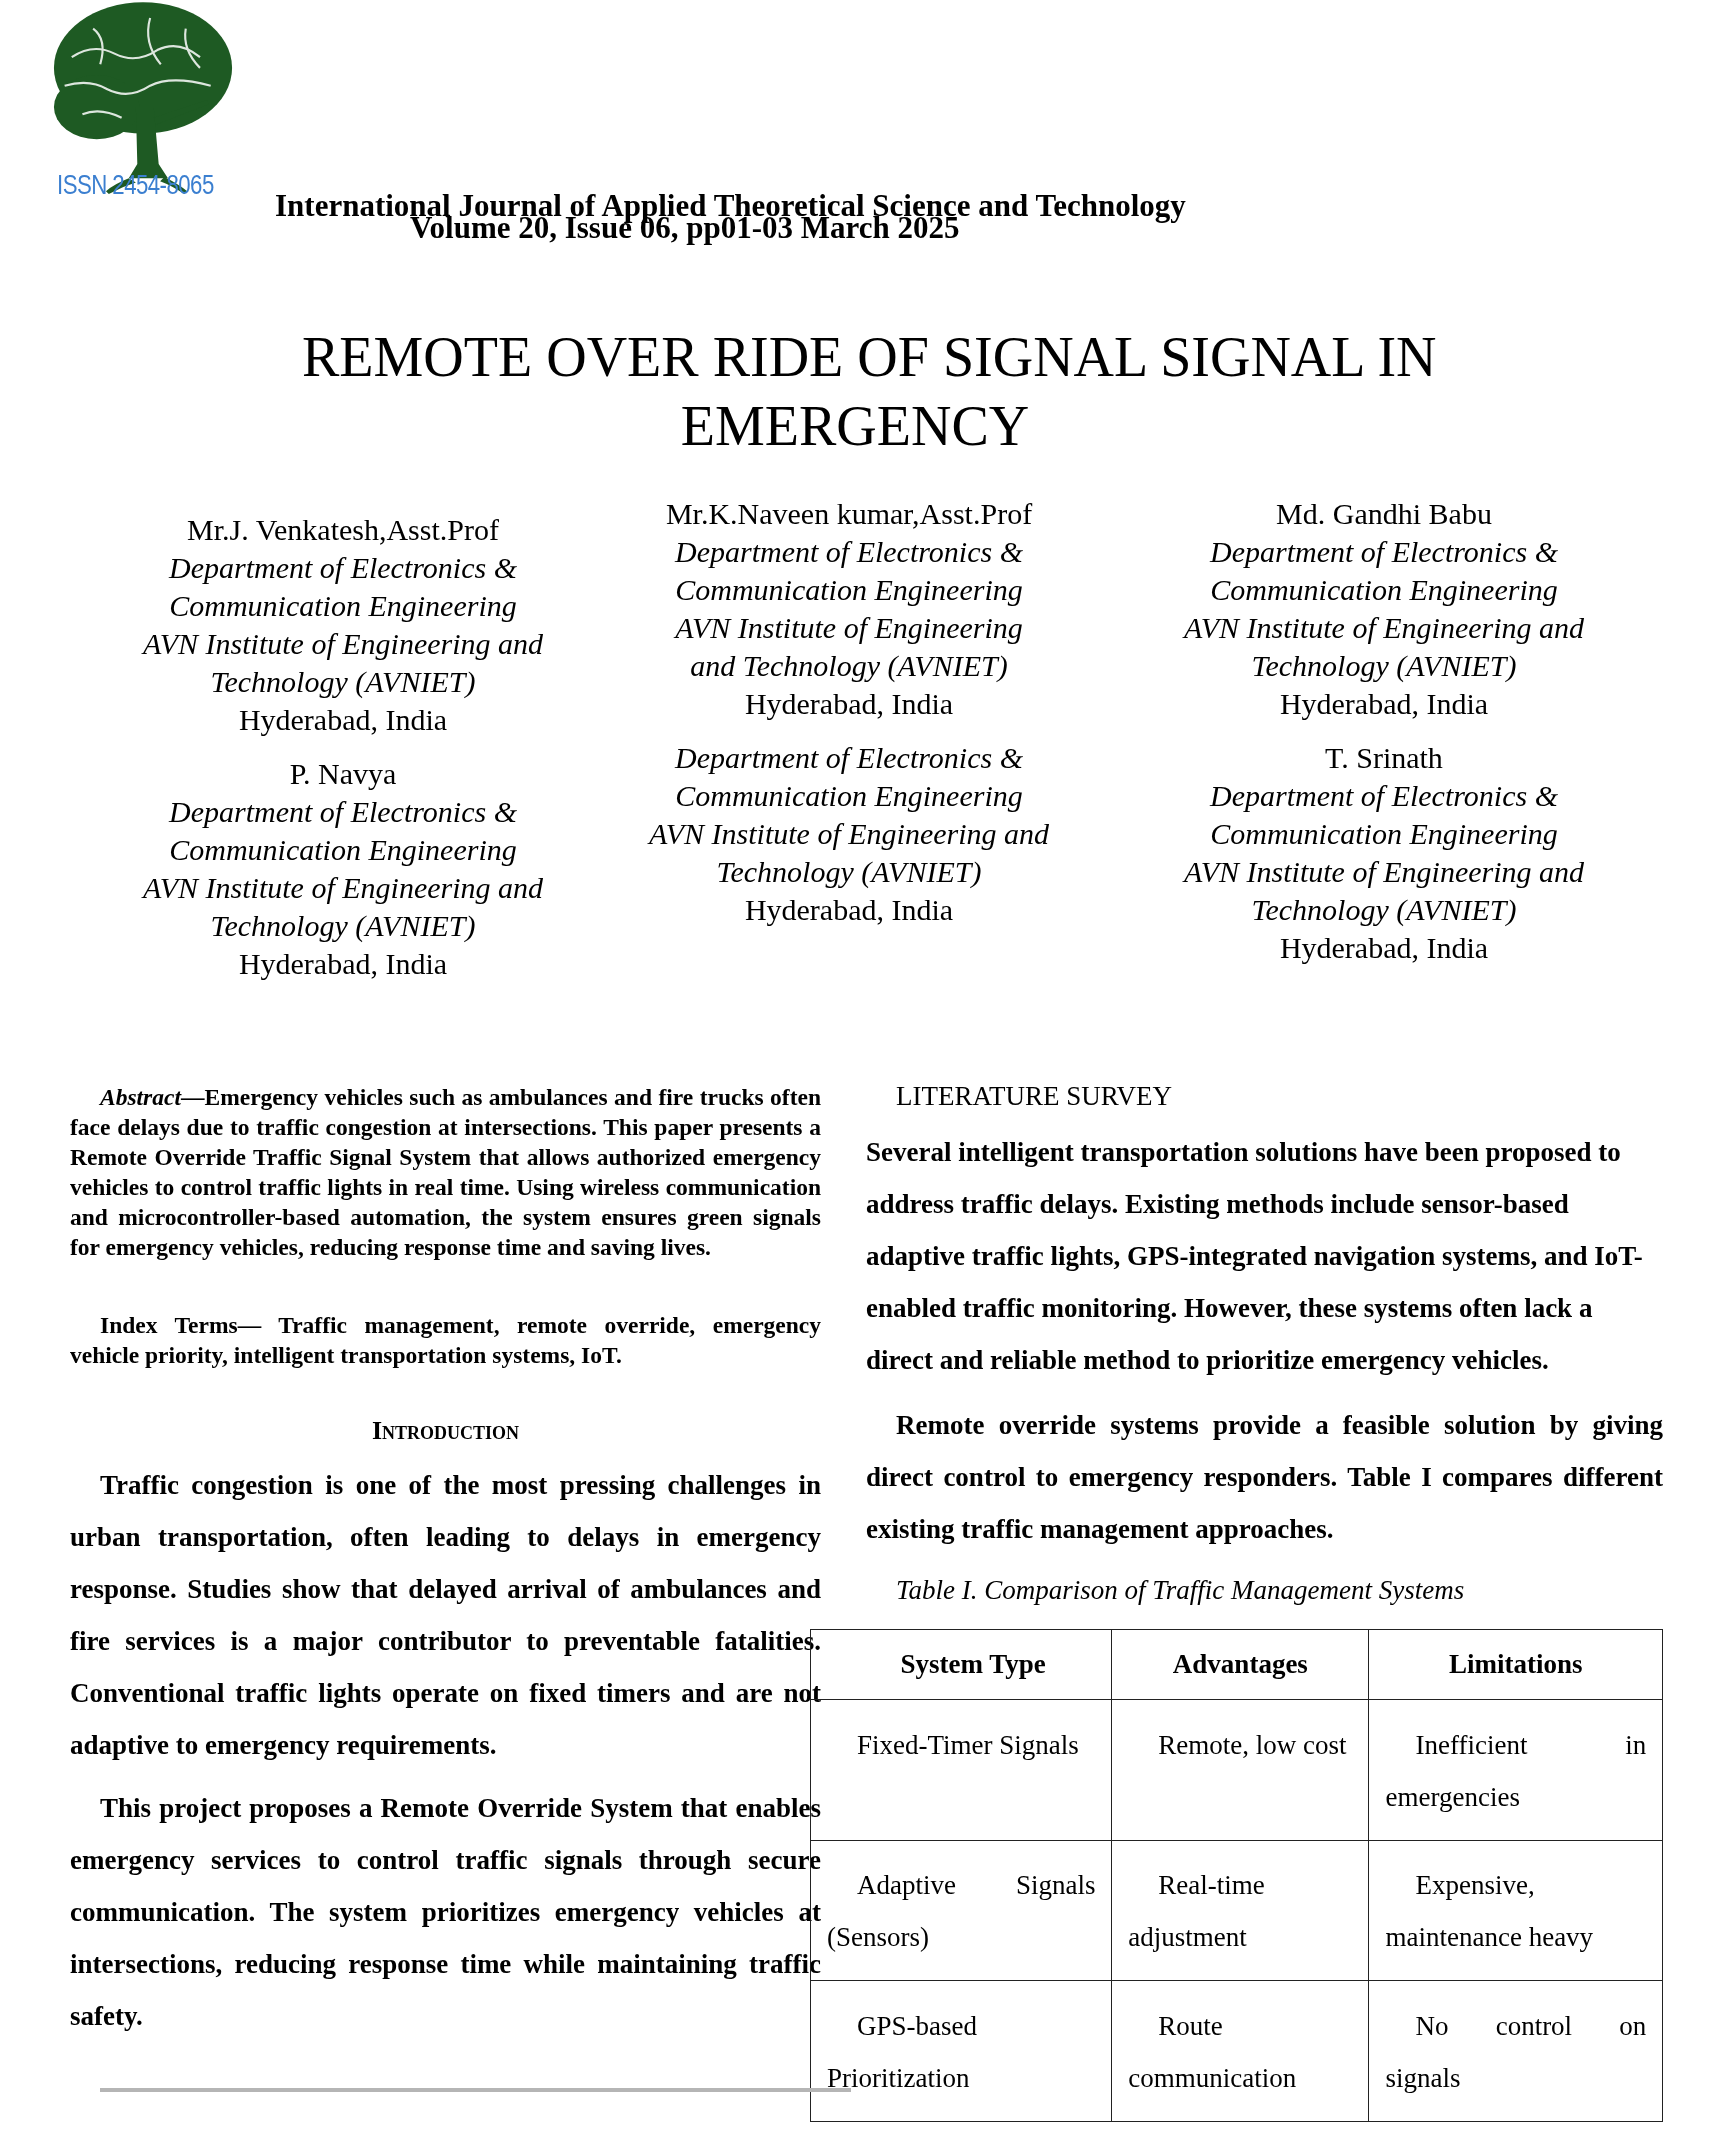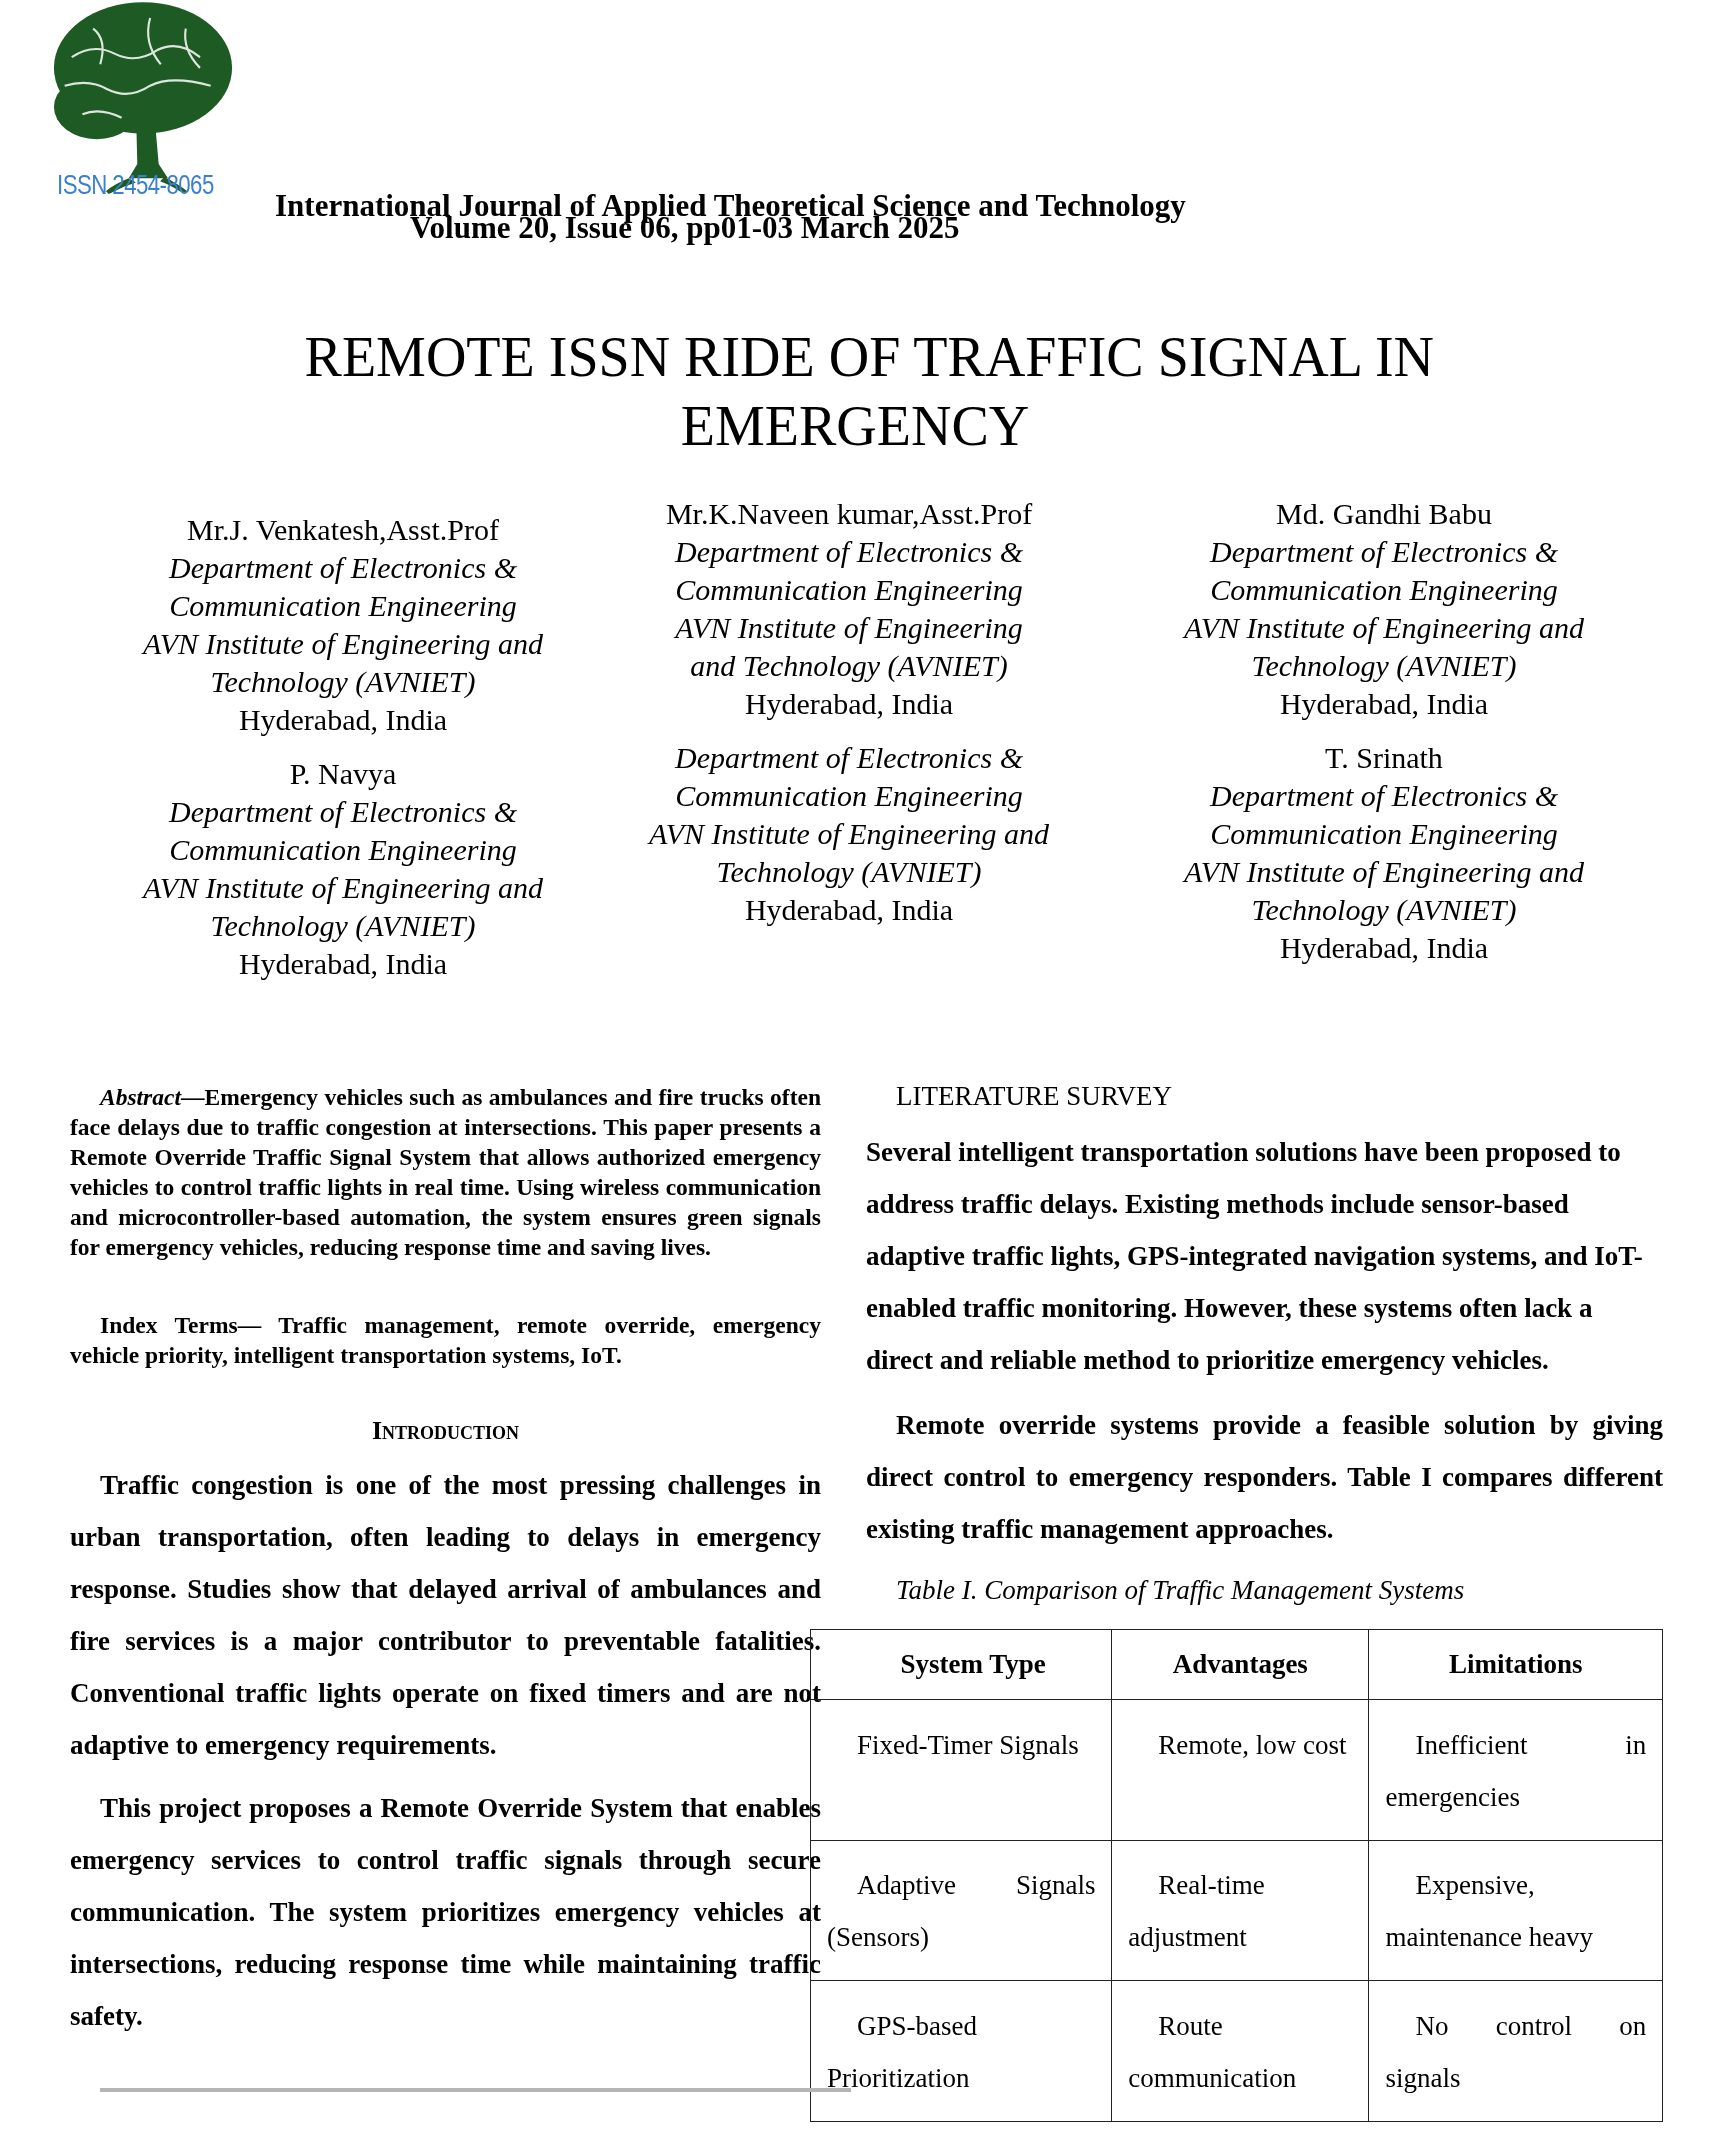--- a/index.html
+++ b/index.html
@@ -67,21 +67,21 @@
       <path d="M75 160 Q100 150 130 165"></path>
     </g>
   </svg>
 </div>
 <div id="issn" class="abs">ISSN 2454-8065</div>
 
 <div id="journal-title" class="abs">International Journal of Applied Theoretical Science and Technology</div>
 <div id="journal-volume" class="abs">Volume 20, Issue 06, pp01-03 March  2025</div>
 
 <div id="paper-title" class="abs">
-  <span class="l1">REMOTE ISSN RIDE OF TRAFFIC SIGNAL IN</span>
+  <span class="l1">REMOTE OVER RIDE OF SIGNAL SIGNAL IN</span>
   <span>EMERGENCY</span>
 </div>
 
 <div class="author" style="left:86px; top:511px;">
   <span class="name">Mr.J. Venkatesh,Asst.Prof</span>
   <span class="aff">Department of Electronics &amp;</span>
   <span class="aff">Communication Engineering</span>
   <span class="aff">AVN Institute of Engineering and</span>
   <span class="aff">Technology (AVNIET)</span>
   <span class="city">Hyderabad, India</span>

